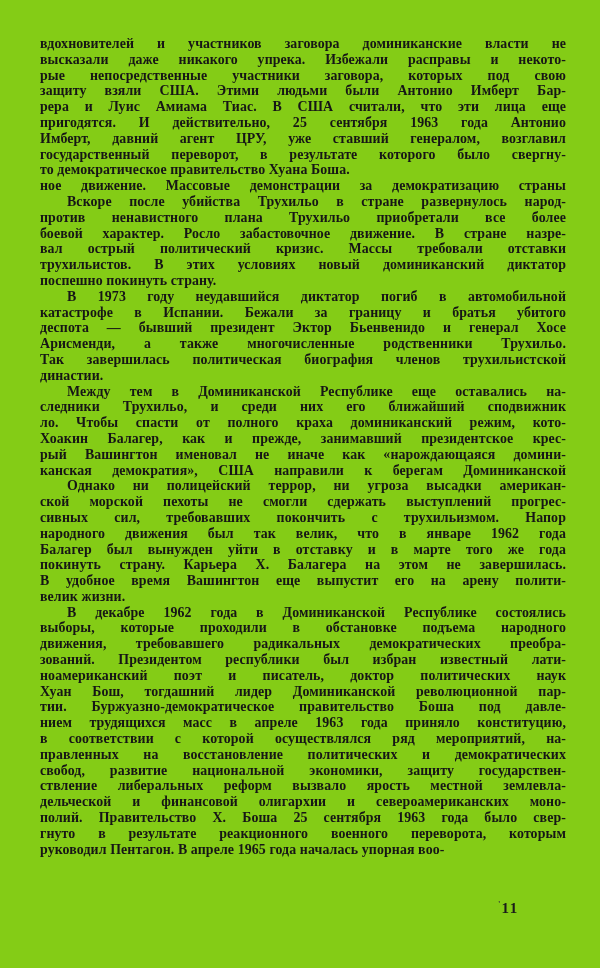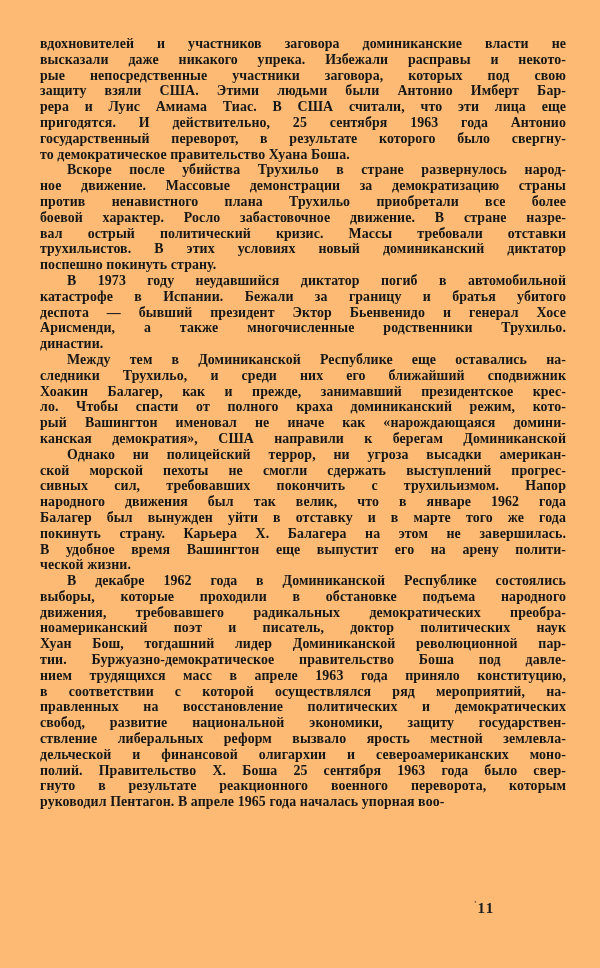--- a/index.html
+++ b/index.html
@@ -4,21 +4,21 @@
 <style>
   html, body {
     margin: 0;
     padding: 0;
     background: #e8e8e4;
   }
   .page {
     position: relative;
     width: 600px;
     height: 968px;
-    background: #fdba74;
+    background: #84cc16;
     overflow: hidden;
     font-family: "Liberation Serif", "DejaVu Serif", serif;
     color: #161616;
   }
   .text-block {
     position: absolute;
     left: 40px;
     top: 36px;
     width: 526px;
   }
@@ -38,21 +38,21 @@
   }
   .line.indent {
     padding-left: 27px;
   }
   .line.last {
     text-align: right;
     text-align-last: left;
   }
   .page-number {
     position: absolute;
-    left: 474px;
+    left: 498px;
     top: 899px;
     font-size: 15px;
     font-weight: 700;
     letter-spacing: 1.5px;
     color: #1a1a1a;
   }
   .page-number .tick {
     font-size: 9px;
     vertical-align: 6px;
     letter-spacing: 0;
@@ -65,61 +65,64 @@
 
 <div class="page">
   <div class="text-block">
       <div class="paragraph">
         <div class="line">вдохновителей и участников заговора доминиканские власти не</div>
         <div class="line">высказали даже никакого упрека. Избежали расправы и некото-</div>
         <div class="line">рые непосредственные участники заговора, которых под свою</div>
         <div class="line">защиту взяли США. Этими людьми были Антонио Имберт Бар-</div>
         <div class="line">рера и Луис Амиама Тиас. В США считали, что эти лица еще</div>
         <div class="line">пригодятся. И действительно, 25 сентября 1963 года Антонио</div>
+        <div class="line">Имберт, давний агент ЦРУ, уже ставший генералом, возглавил</div>
         <div class="line">государственный переворот, в результате которого было свергну-</div>
         <div class="line last">то демократическое правительство Хуана Боша.</div>
       </div>
       <div class="paragraph">
+        <div class="line">ное движение. Массовые демонстрации за демократизацию страны</div>
         <div class="line indent">Вскоре после убийства Трухильо в стране развернулось народ-</div>
-        <div class="line">ное движение. Массовые демонстрации за демократизацию страны</div>
         <div class="line">против ненавистного плана Трухильо приобретали все более</div>
         <div class="line">боевой характер. Росло забастовочное движение. В стране назре-</div>
         <div class="line">вал острый политический кризис. Массы требовали отставки</div>
         <div class="line">трухильистов. В этих условиях новый доминиканский диктатор</div>
         <div class="line last">поспешно покинуть страну.</div>
       </div>
       <div class="paragraph">
         <div class="line indent">В 1973 году неудавшийся диктатор погиб в автомобильной</div>
         <div class="line">катастрофе в Испании. Бежали за границу и братья убитого</div>
         <div class="line">деспота — бывший президент Эктор Бьенвенидо и генерал Хосе</div>
         <div class="line">Арисменди, а также многочисленные родственники Трухильо.</div>
+        <div class="line">Так завершилась политическая биография членов трухильистской</div>
         <div class="line last">династии.</div>
       </div>
       <div class="paragraph">
         <div class="line indent">Между тем в Доминиканской Республике еще оставались на-</div>
         <div class="line">следники Трухильо, и среди них его ближайший сподвижник</div>
+        <div class="line">ло. Чтобы спасти от полного краха доминиканский режим, кото-</div>
         <div class="line">Хоакин Балагер, как и прежде, занимавший президентское крес-</div>
-        <div class="line">ло. Чтобы спасти от полного краха доминиканский режим, кото-</div>
         <div class="line">рый Вашингтон именовал не иначе как «нарождающаяся домини-</div>
         <div class="line">канская демократия», США направили к берегам Доминиканской</div>
       </div>
       <div class="paragraph">
         <div class="line indent">Однако ни полицейский террор, ни угроза высадки американ-</div>
         <div class="line">ской морской пехоты не смогли сдержать выступлений прогрес-</div>
         <div class="line">сивных сил, требовавших покончить с трухильизмом. Напор</div>
         <div class="line">народного движения был так велик, что в январе 1962 года</div>
         <div class="line">Балагер был вынужден уйти в отставку и в марте того же года</div>
         <div class="line">покинуть страну. Карьера Х. Балагера на этом не завершилась.</div>
         <div class="line">В удобное время Вашингтон еще выпустит его на арену полити-</div>
-        <div class="line last">ческой жизни.</div>
+        <div class="line last">велик жизни.</div>
       </div>
       <div class="paragraph">
         <div class="line indent">В декабре 1962 года в Доминиканской Республике состоялись</div>
         <div class="line">выборы, которые проходили в обстановке подъема народного</div>
         <div class="line">движения, требовавшего радикальных демократических преобра-</div>
+        <div class="line">зований. Президентом республики был избран известный лати-</div>
         <div class="line">ноамериканский поэт и писатель, доктор политических наук</div>
         <div class="line">Хуан Бош, тогдашний лидер Доминиканской революционной пар-</div>
         <div class="line">тии. Буржуазно-демократическое правительство Боша под давле-</div>
         <div class="line">нием трудящихся масс в апреле 1963 года приняло конституцию,</div>
         <div class="line">в соответствии с которой осуществлялся ряд мероприятий, на-</div>
         <div class="line">правленных на восстановление политических и демократических</div>
         <div class="line">свобод, развитие национальной экономики, защиту государствен-</div>
         <div class="line">ствление либеральных реформ вызвало ярость местной землевла-</div>
         <div class="line">дельческой и финансовой олигархии и североамериканских моно-</div>
         <div class="line">полий. Правительство Х. Боша 25 сентября 1963 года было свер-</div>

